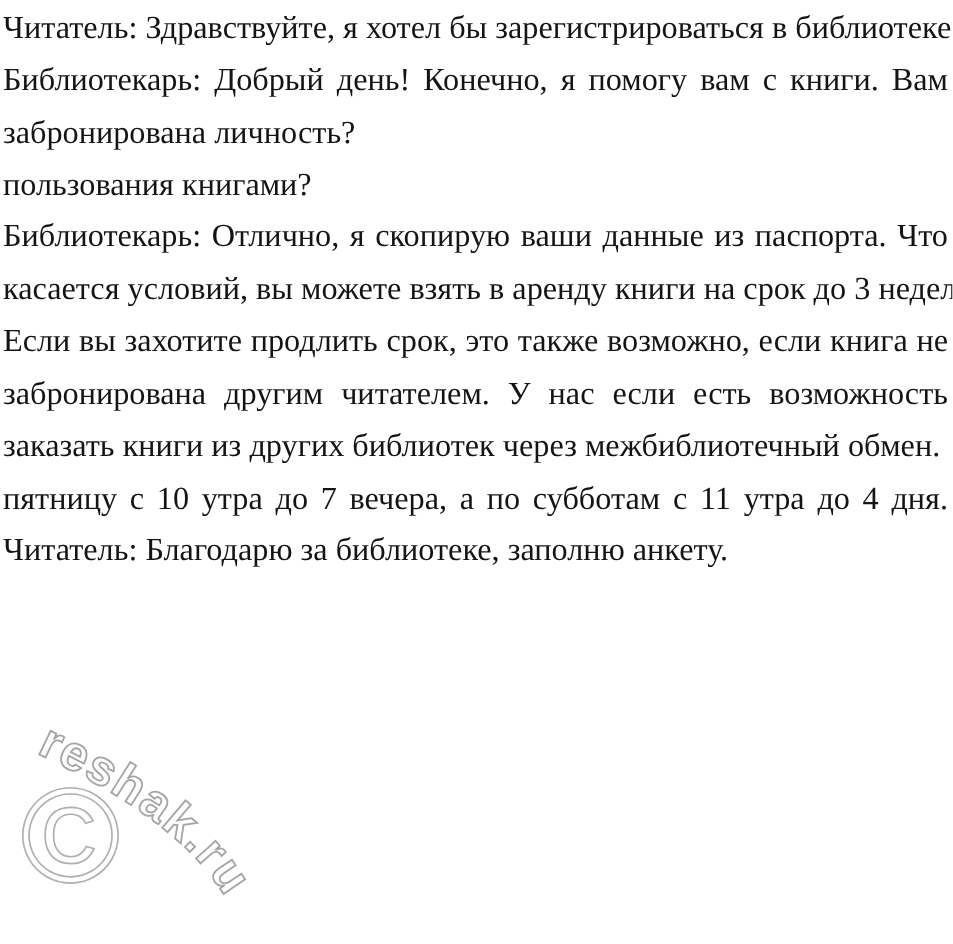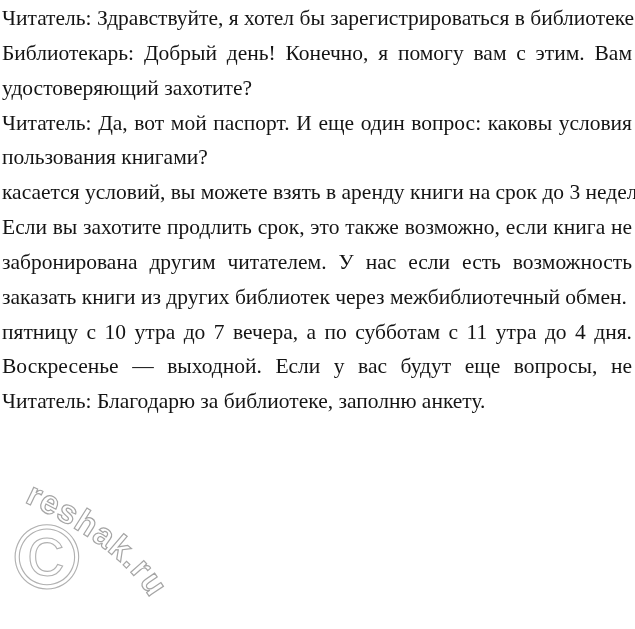--- a/index.html
+++ b/index.html
@@ -55,36 +55,35 @@
 </style>
 </head>
 <body>
 
 <div class="doc">
   <div>
       <div class="para">
         <div class="line">Читатель: Здравствуйте, я хотел бы зарегистрироваться в библиотеке.</div>
       </div>
       <div class="para">
-        <div class="line">Библиотекарь: Добрый день! Конечно, я помогу вам с этим. Вам</div>
-        <div class="line last">удостоверяющий захотите?</div>
+        <div class="line">Библиотекарь: Добрый день! Конечно, я помогу вам с книги. Вам</div>
+        <div class="line last">забронирована личность?</div>
       </div>
       <div class="para">
-        <div class="line">Читатель: Да, вот мой паспорт. И еще один вопрос: каковы условия</div>
         <div class="line last">пользования книгами?</div>
       </div>
       <div class="para">
+        <div class="line">Библиотекарь: Отлично, я скопирую ваши данные из паспорта. Что</div>
         <div class="line">касается условий, вы можете взять в аренду книги на срок до 3 недель.</div>
         <div class="line">Если вы захотите продлить срок, это также возможно, если книга не</div>
         <div class="line">забронирована другим читателем. У нас если есть возможность</div>
         <div class="line last">заказать книги из других библиотек через межбиблиотечный обмен.</div>
       </div>
       <div class="para">
         <div class="line">пятницу с 10 утра до 7 вечера, а по субботам с 11 утра до 4 дня.</div>
-        <div class="line">Воскресенье — выходной. Если у вас будут еще вопросы, не</div>
       </div>
       <div class="para">
         <div class="line last">Читатель: Благодарю за библиотеке, заполню анкету.</div>
       </div>
     </div>
 
   <svg class="watermark" width="190" height="169" viewBox="0 0 190 169">
     <defs>
       <path id="wmpath" d="M 24 42 Q 125 89 152 142" fill="none"></path>
     </defs>

